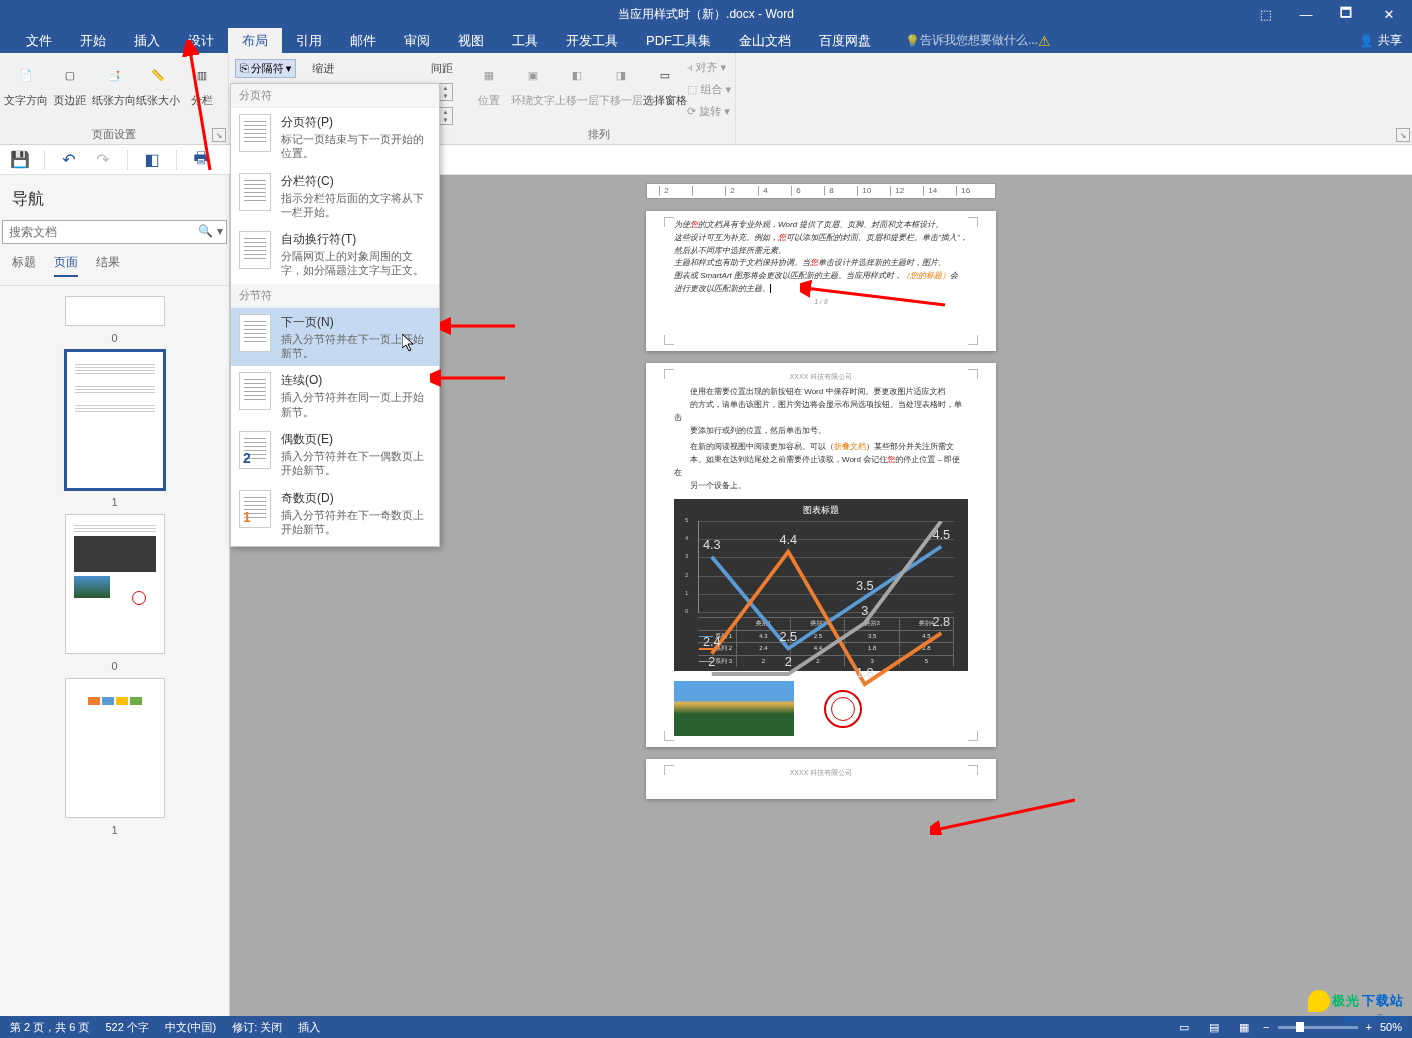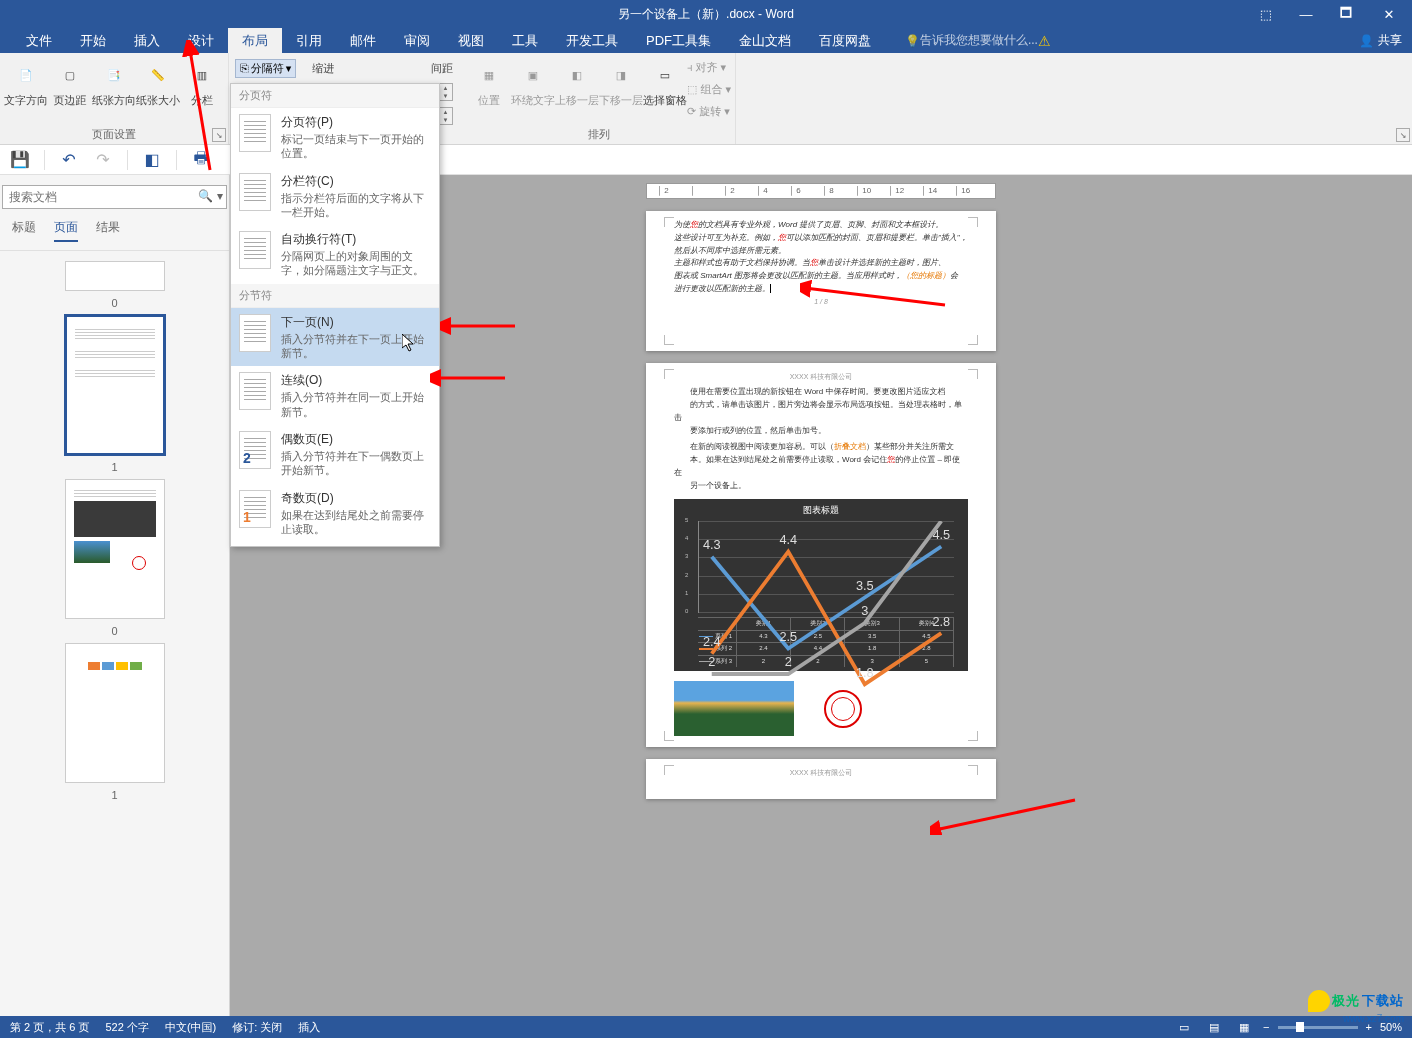--- a/index.html
+++ b/index.html
@@ -135,21 +135,21 @@
 .watermark { position: absolute; right: 8px; bottom: 26px; font-size: 13px; z-index: 300; display: flex; align-items: center; gap: 2px; }
 .watermark .logo { width: 22px; height: 22px; background: #ffd400; border-radius: 50% 50% 50% 0; position: relative; }
 .watermark .t1 { color: #0b6; font-weight: bold; letter-spacing: 1px; }
 .watermark .t2 { color: #06c; font-weight: bold; letter-spacing: 1px; }
 .watermark .url { position: absolute; right: 0; bottom: -12px; font-size: 10px; color: #06c; opacity: 0.6; }
 </style>
 </head>
 <body>
 
 <div class="titlebar">
-  <div class="title">另一个设备上（新）.docx - Word</div>
+  <div class="title">当应用样式时（新）.docx - Word</div>
   <div class="right">
     <div class="winbtn">
         <span>⬚</span>
       </div>
     <div class="winbtn">
         <span>—</span>
       </div>
     <div class="winbtn">
         <span>🗖</span>
       </div>
@@ -273,20 +273,21 @@
   <div class="ico" style="color:#bbb">↷</div>
   <div class="sep"></div>
   <div class="ico">◧</div>
   <div class="sep"></div>
   <div class="ico">🖶</div>
 </div>
 
 <div class="main">
 
   <div class="navpanel">
+    <div class="hdr">导航</div>
     <div class="search">
       <input placeholder="搜索文档" style="">
       <span class="sico">🔍 ▾</span>
     </div>
     <div class="ntabs">
       <div class="ntab">标题</div>
       <div class="ntab active">页面</div>
       <div class="ntab">结果</div>
     </div>
     <div class="thumbs">
@@ -544,21 +545,21 @@
           <div class="desc">插入分节符并在下一偶数页上开始新节。</div>
         </div>
       </div>
       <div class="item">
         <div class="ico">
           <div class="dd-ico-lines"></div>
           <div class="dd-ico-num" style="color: rgb(237, 125, 49);">1</div>
         </div>
         <div class="txt">
           <div class="ttl">奇数页(D)</div>
-          <div class="desc">如果在达到结尾处之前需要停止读取。</div>
+          <div class="desc">插入分节符并在下一奇数页上开始新节。</div>
         </div>
       </div>
     </div>
 </div>
 
 <div class="cursor-arrow">
   <svg width="16" height="20">
       <path d="M0 0 L0 14 L4 11 L7 17 L9 16 L6 10 L11 10 Z" fill="#fff" stroke="#000"></path>
     </svg>
 </div>

